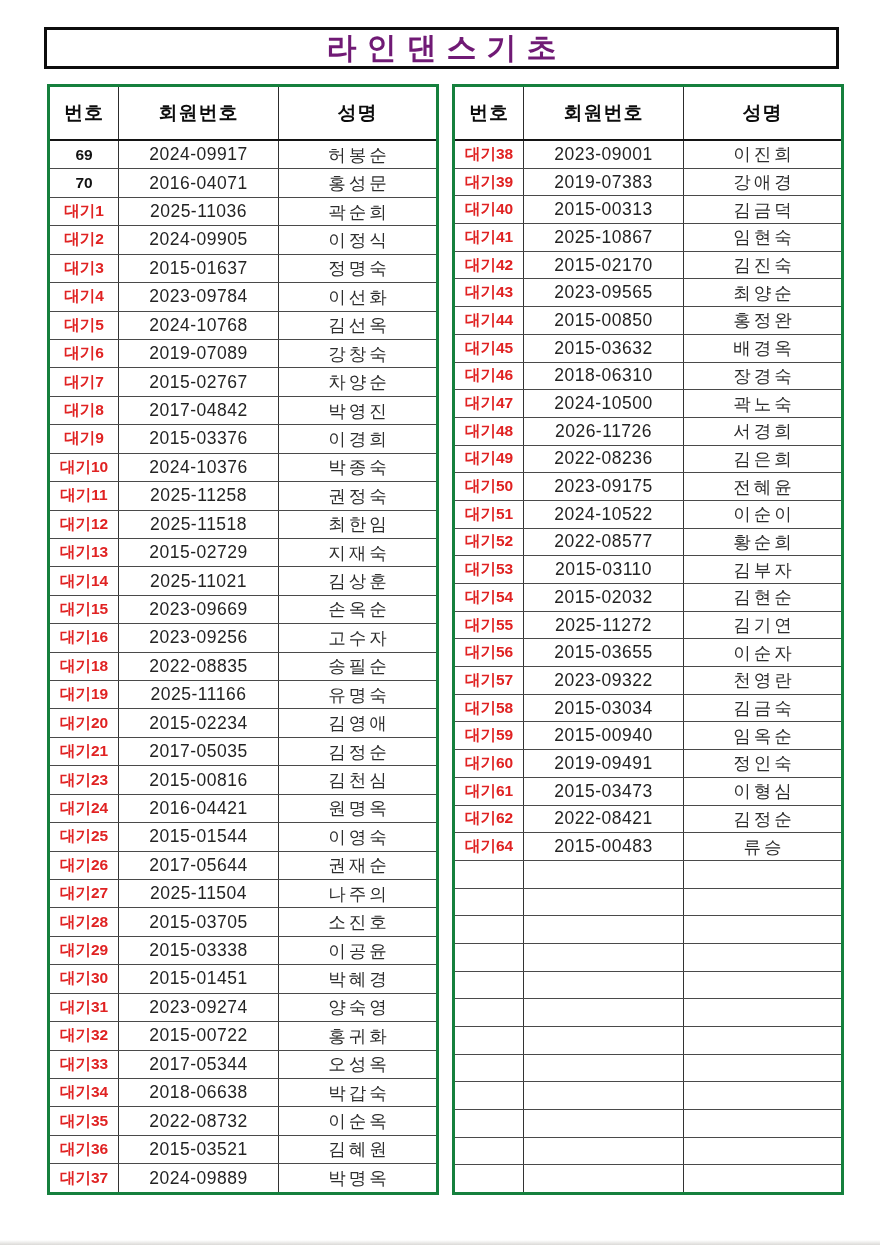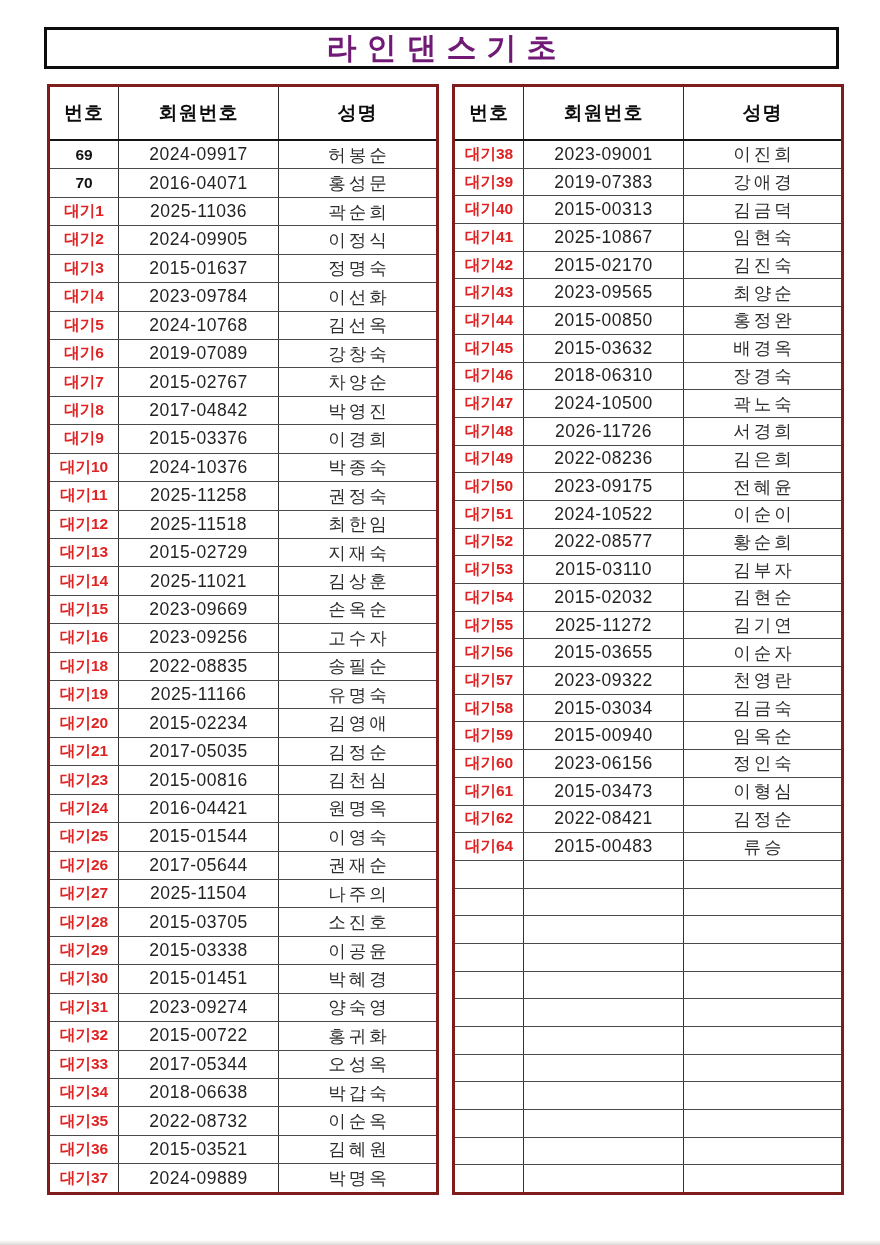--- a/index.html
+++ b/index.html
@@ -38,21 +38,21 @@
     left: 47px;
     top: 84px;
     display: flex;
     gap: 13px;
   }
 
   table.roster {
     border-collapse: collapse;
     table-layout: fixed;
     width: 389px;
-    border: 3px solid #7f1d1d;
+    border: 3px solid #15803d;
     background: #ffffff;
     padding-left: 45px;
   }
   table.roster col.c-no     { width: 70px; }
   table.roster col.c-member { width: 160px; }
   table.roster col.c-name   { width: 159px; }
 
   table.roster th {
     height: 50px;
     font-size: 19px;
@@ -435,21 +435,21 @@
           <td class="member">2015-03034</td>
           <td class="name">김금숙</td>
         </tr>
         <tr>
           <td class="no wait">대기59</td>
           <td class="member">2015-00940</td>
           <td class="name">임옥순</td>
         </tr>
         <tr>
           <td class="no wait">대기60</td>
-          <td class="member">2023-06156</td>
+          <td class="member">2019-09491</td>
           <td class="name">정인숙</td>
         </tr>
         <tr>
           <td class="no wait">대기61</td>
           <td class="member">2015-03473</td>
           <td class="name">이형심</td>
         </tr>
         <tr>
           <td class="no wait">대기62</td>
           <td class="member">2022-08421</td>

